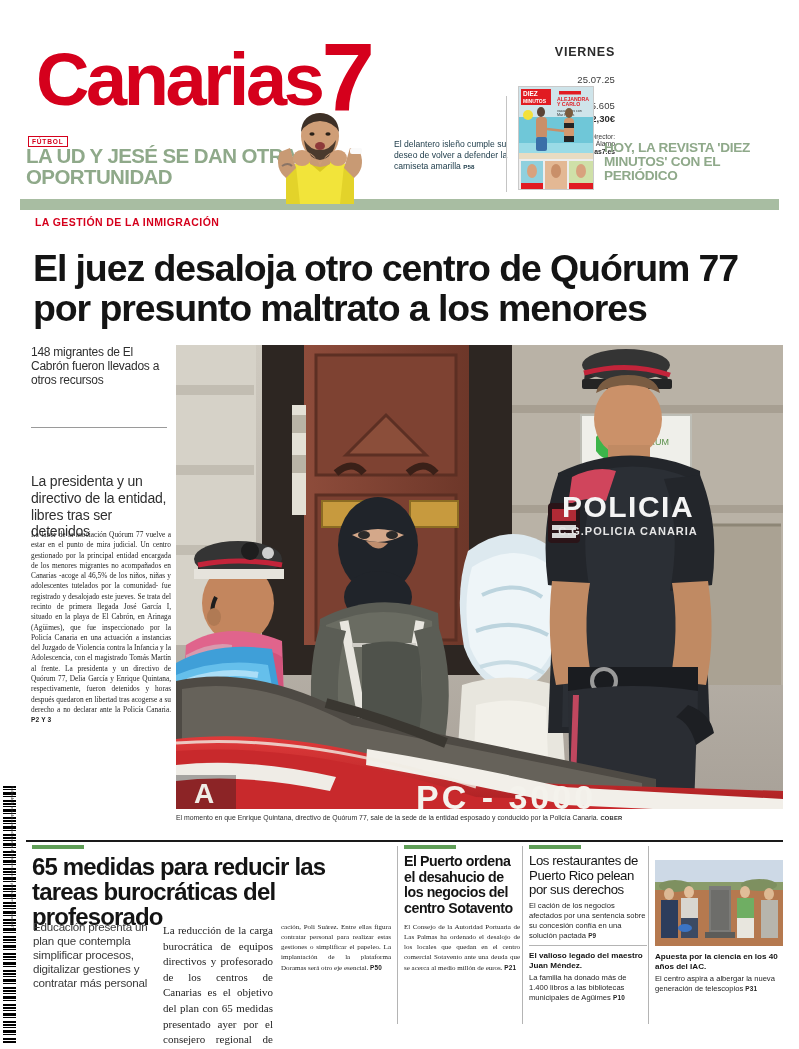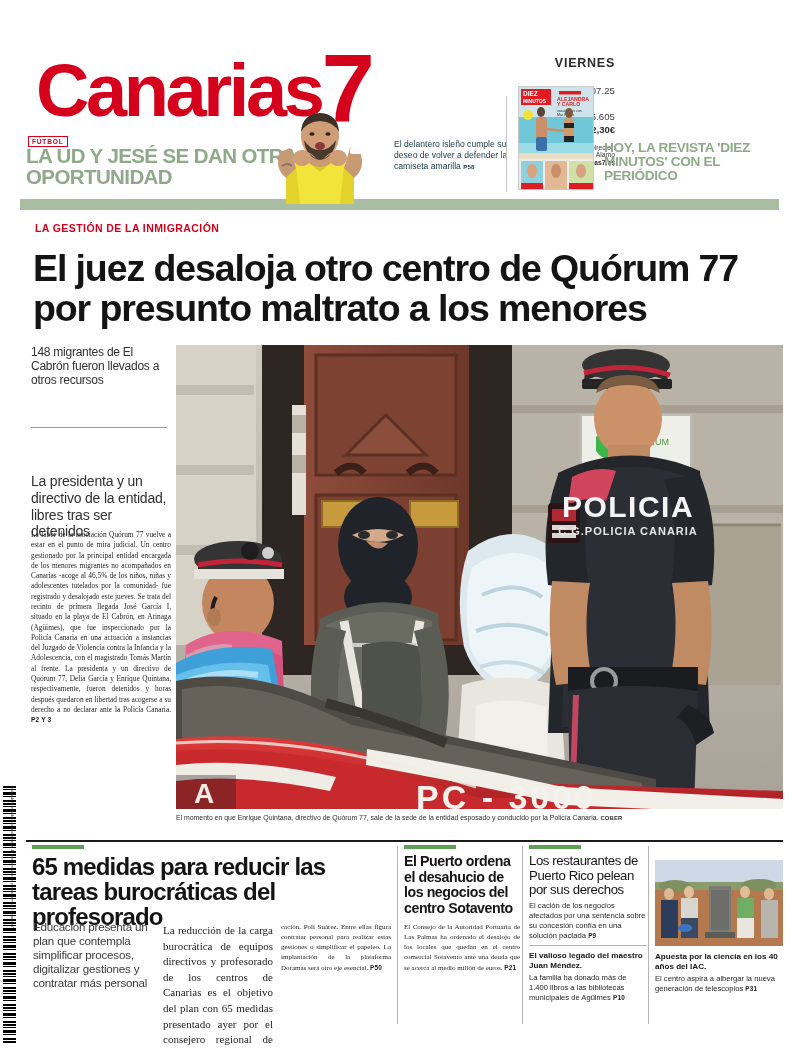--- a/index.html
+++ b/index.html
@@ -16,21 +16,21 @@
       #000 0 2px,#fff 2px 3px,#000 3px 4px,#fff 4px 6px,#000 6px 9px,#fff 9px 10px,
       #000 10px 11px,#fff 11px 14px,#000 14px 16px,#fff 16px 17px);
   }
   #edge-copy{ position:absolute; left:14px; top:0; width:258px; height:12px;
     transform-origin:0 0; transform:rotate(90deg) translateX(0);
     font-size:3.4px; letter-spacing:.02em; color:#333; white-space:nowrap;
     font-family:"Liberation Sans",sans-serif;
   }
 
   
-  #masthead{ position:absolute; left:0; top:16px; width:637px; height:128px; }
+  #masthead{ position:absolute; left:0; top:5px; width:637px; height:128px; }
   #logo{ position:absolute; left:36px; top:30px; color:#d5001c;
     font-family:"Liberation Sans",sans-serif; font-weight:bold;
     font-size:74px; line-height:.9; letter-spacing:-3.4px; }
   #logo .seven{ font-size:96px; letter-spacing:-4px; vertical-align:-6px; }
 
   #dateblock{ position:absolute; right:22px; top:40px; width:180px;
     text-align:right; color:#2b2b2b; }
   #dateblock .dow{ font-size:12.5px; font-weight:bold; letter-spacing:.06em; }
   #dateblock .line{ font-size:9.5px; margin-top:15px; letter-spacing:.01em; color:#3a3a3a;}
   #dateblock .price{ font-size:9.5px; font-weight:bold; margin-top:2px;text-align:right; }
@@ -57,21 +57,21 @@
 
   #magpromo{ position:absolute; left:518px; top:86px; width:76px; height:104px;
     border:1px solid #c9c9c9; background:#f6f6f6; overflow:hidden; }
   #mag-head{ position:absolute; left:604px; top:141px; width:180px;
     color:#8fa98a; font-weight:bold; font-size:13.6px; line-height:1.04;
     letter-spacing:-.3px; }
   #divider-v{ position:absolute; left:506px; top:96px; width:1px; height:96px;
     background:#c4c4c4; }
 
   
-  #kicker{ position:absolute; left:35px; top:222px; color:#d5001c;
+  #kicker{ position:absolute; left:35px; top:216px; color:#d5001c;
     font-size:10.5px; font-weight:bold; letter-spacing:.04em;text-align:right; }
   #headline{ position:absolute; left:33px; top:248px; width:740px;
     font-weight:bold; font-size:37.5px; line-height:1.07; letter-spacing:-1.1px;
     color:#141414; }
 
   
   #sub1{ position:absolute; left:31px; top:346px; width:135px;
     font-size:12px; line-height:1.15; color:#2f2f2f; letter-spacing:-.25px; }
   #sub1-rule{ position:absolute; left:31px; top:427px; width:136px; height:1px;
     background:#9a9a9a; }

